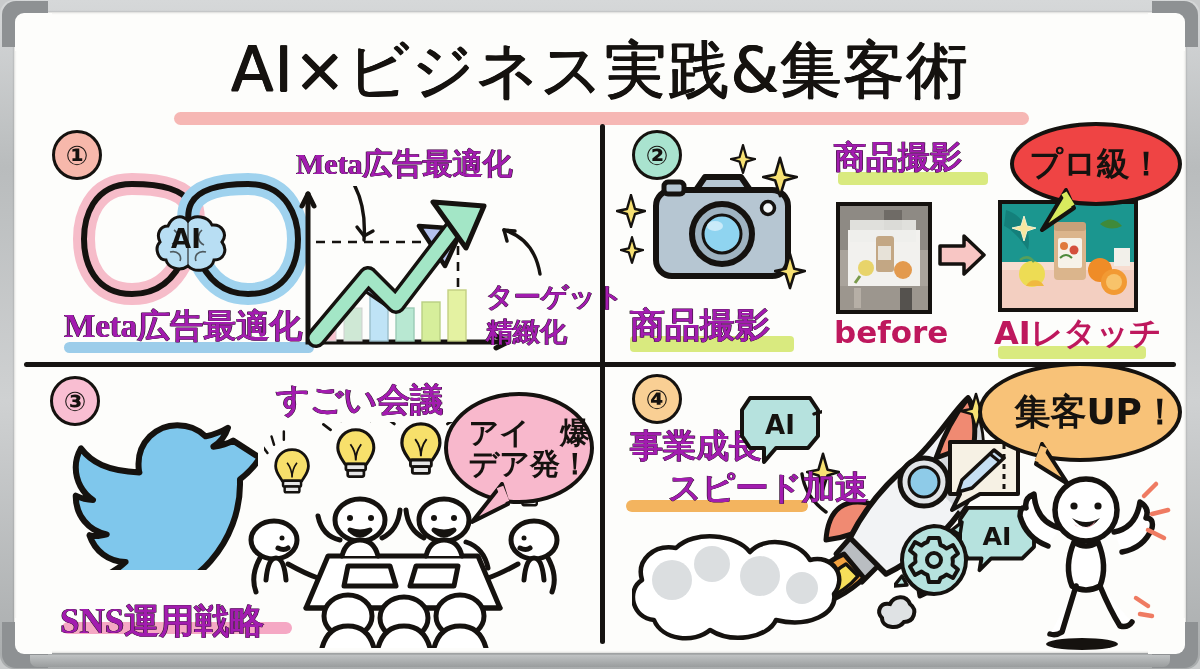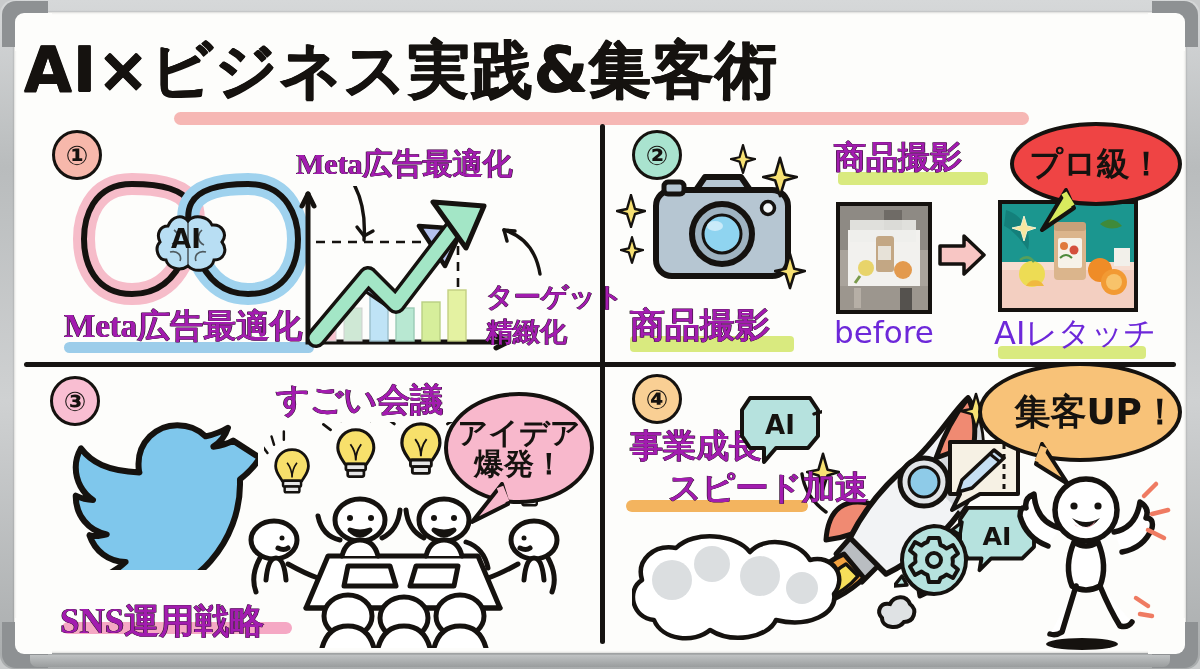--- a/index.html
+++ b/index.html
@@ -43,23 +43,23 @@
     background:linear-gradient(180deg,#bfc2c3,#9a9d9e);
     border-radius:0 0 7px 7px;
   }
   
   #canvas{
     position:absolute;left:24px;top:20px;width:1152px;height:628px;
   }
   .abs{position:absolute;}
   
   .title{
-    position:absolute;left:0;top:8px;width:1152px;
+    position:absolute;left:0;top:8px;width:1152px;text-align:center;
     font-family:"DejaVu Sans","Liberation Sans",sans-serif;
-    font-size:62px;font-weight:700;color:#15120f;
+    font-size:62px;font-weight:400;color:#15120f;
     letter-spacing:1px;white-space:nowrap;
     text-shadow:0.6px 0 0 #15120f,-0.6px 0 0 #15120f,0 0.6px 0 #15120f;
   }
   .title-underline{
     position:absolute;left:150px;top:92px;width:855px;height:13px;
     background:#f6b3b0;border-radius:7px;opacity:.95;
   }
   
   .v-div{position:absolute;left:576px;top:104px;width:5px;height:520px;background:#161412;border-radius:3px;}
   .h-div{position:absolute;left:0px;top:342px;width:1152px;height:5px;background:#161412;border-radius:3px;}
@@ -82,21 +82,21 @@
   
   .bubble{
     position:absolute;border:4px solid #15120f;border-radius:50%;
     display:flex;align-items:center;justify-content:center;
     text-align:center;line-height:1.05;
     font-family:"DejaVu Sans","Liberation Sans",sans-serif;
     font-weight:700;color:#15120f;
   }
   
   .photo{position:absolute;border:4px solid #15120f;overflow:hidden;}
-  .cap{position:absolute;font-family:"DejaVu Sans","Liberation Sans",sans-serif;font-weight:400;color:#6d28d9;}
+  .cap{position:absolute;font-family:"DejaVu Sans","Liberation Sans",sans-serif;font-weight:700;color:#be185d;}
 </style>
 </head>
 <body>
 
 <div id="board">
   <div class="frame-outer"></div>
   <div class="frame-inner"></div>
   <div class="corner tl"></div>
   <div class="corner tr"></div>
   <div class="corner bl"></div>
@@ -368,21 +368,21 @@
 
           <ellipse cx="110" cy="128" rx="24" ry="21" fill="#ffffff"></ellipse>
           <path d="M84 160 q6 -22 26 -22 q20 0 26 22" fill="#ffffff"></path>
           <ellipse cx="166" cy="130" rx="24" ry="21" fill="#ffffff"></ellipse>
           <path d="M140 160 q6 -22 26 -22 q20 0 26 22" fill="#ffffff"></path>
           <ellipse cx="222" cy="128" rx="24" ry="21" fill="#ffffff"></ellipse>
           <path d="M196 160 q6 -22 26 -22 q20 0 26 22" fill="#ffffff"></path>
         </g>
       </svg>
 
-      <div class="bubble" style="left:420px;top:22px;width:142px;height:104px;background:#f8b8cc;font-size:30px;flex-direction:column;text-align:right;">
+      <div class="bubble" style="left:420px;top:22px;width:142px;height:104px;background:#f8b8cc;font-size:30px;flex-direction:row;text-align:right;">
         <span>アイデア</span>
         <span>爆発！</span>
         <svg style="position:absolute;left:20px;top:86px;" width="48" height="44" viewBox="0 0 48 44">
           <path d="M34 2 L4 40 L40 22Z" fill="#f8b8cc" stroke="#15120f" stroke-width="4" stroke-linejoin="round"></path>
           <path d="M32 5 L38 20" stroke="#f8b8cc" stroke-width="7"></path>
         </svg>
       </div>
     </div>
 
     <div class="abs" style="left:582px;top:350px;width:570px;height:278px;">

